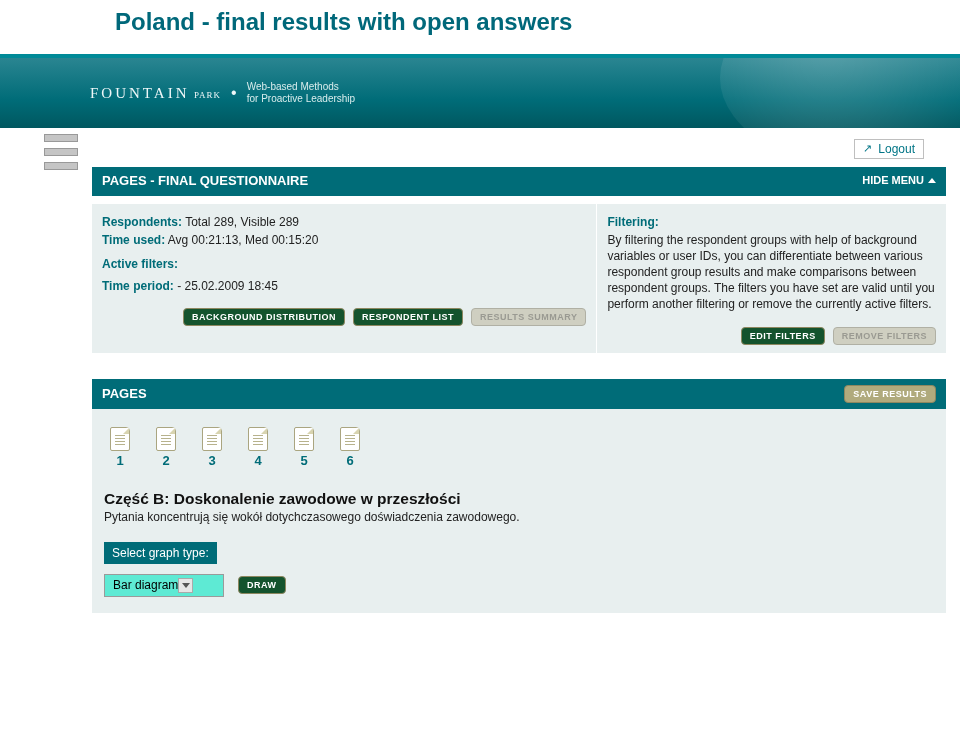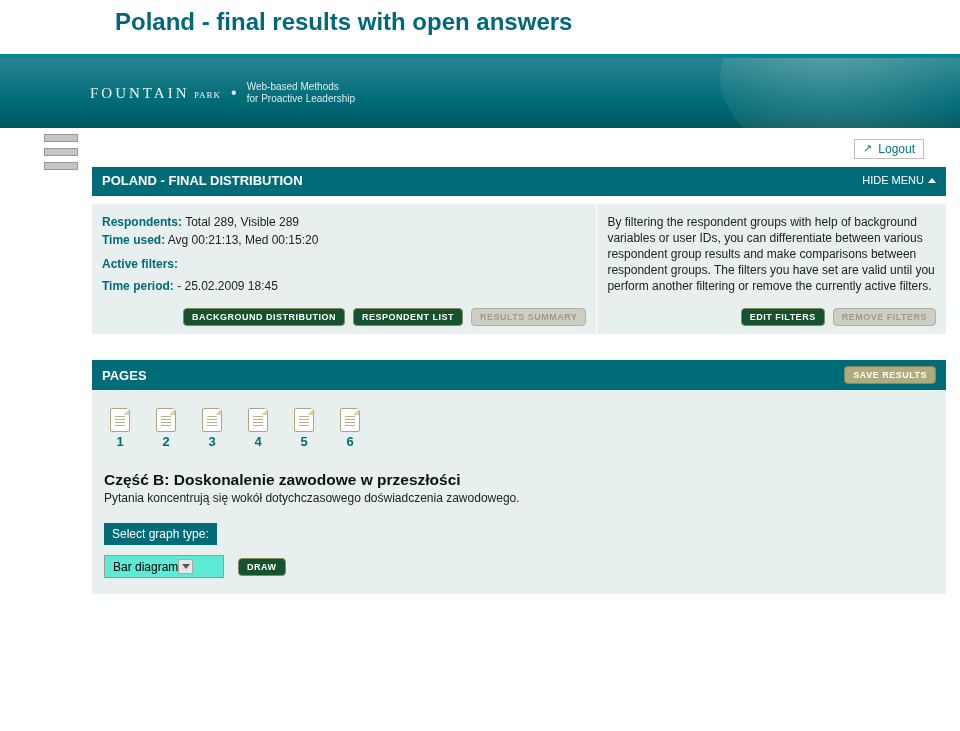--- a/index.html
+++ b/index.html
@@ -87,21 +87,21 @@
     color: #fff;
     font-size: 13px;
     font-weight: bold;
     padding: 6px 10px;
     display: flex;
     justify-content: space-between;
     align-items: center;
   }
   .panel-head .menu-toggle {
     font-size: 11px;
-    font-weight: normal;
+    font-weight: bold;
     display: flex;
     align-items: center;
     gap: 4px;
   }
   .caret-up {
     width: 0; height: 0;
     border-left: 4px solid transparent;
     border-right: 4px solid transparent;
     border-bottom: 5px solid #fff;
     display: inline-block;
@@ -271,21 +271,21 @@
 
   <div class="main">
     <div class="logout-row">
       <span class="logout-box">
         <span class="logout-icon">↗</span>
         <span>Logout</span>
       </span>
     </div>
 
     <div class="panel-head">
-      <span>POLAND - FINAL DISTRIBUTION</span>
+      <span>PAGES - FINAL QUESTIONNAIRE</span>
       <span class="menu-toggle">
         <span>HIDE MENU</span>
         <span class="caret-up"></span>
       </span>
     </div>
 
     <div class="panel-body">
       <div class="cell">
         <p>
           <span class="lead">Respondents:</span>
@@ -303,20 +303,21 @@
           <span> - 25.02.2009 18:45</span>
         </p>
         <div class="btn-row">
           <span class="btn-end">BACKGROUND DISTRIBUTION</span>
           <span class="btn-end">RESPONDENT LIST</span>
           <span class="btn-end ghost">RESULTS SUMMARY</span>
         </div>
       </div>
 
       <div class="cell">
+        <p class="lead">Filtering:</p>
         <p>By filtering the respondent groups with help of background variables or user IDs, you can differentiate between various respondent group results and make comparisons between respondent groups. The filters you have set are valid until you perform another filtering or remove the currently active filters.</p>
         <div class="btn-row">
           <span class="btn-end">EDIT FILTERS</span>
           <span class="btn-end ghost">REMOVE FILTERS</span>
         </div>
       </div>
     </div>
 
     <div class="gap"></div>
 

